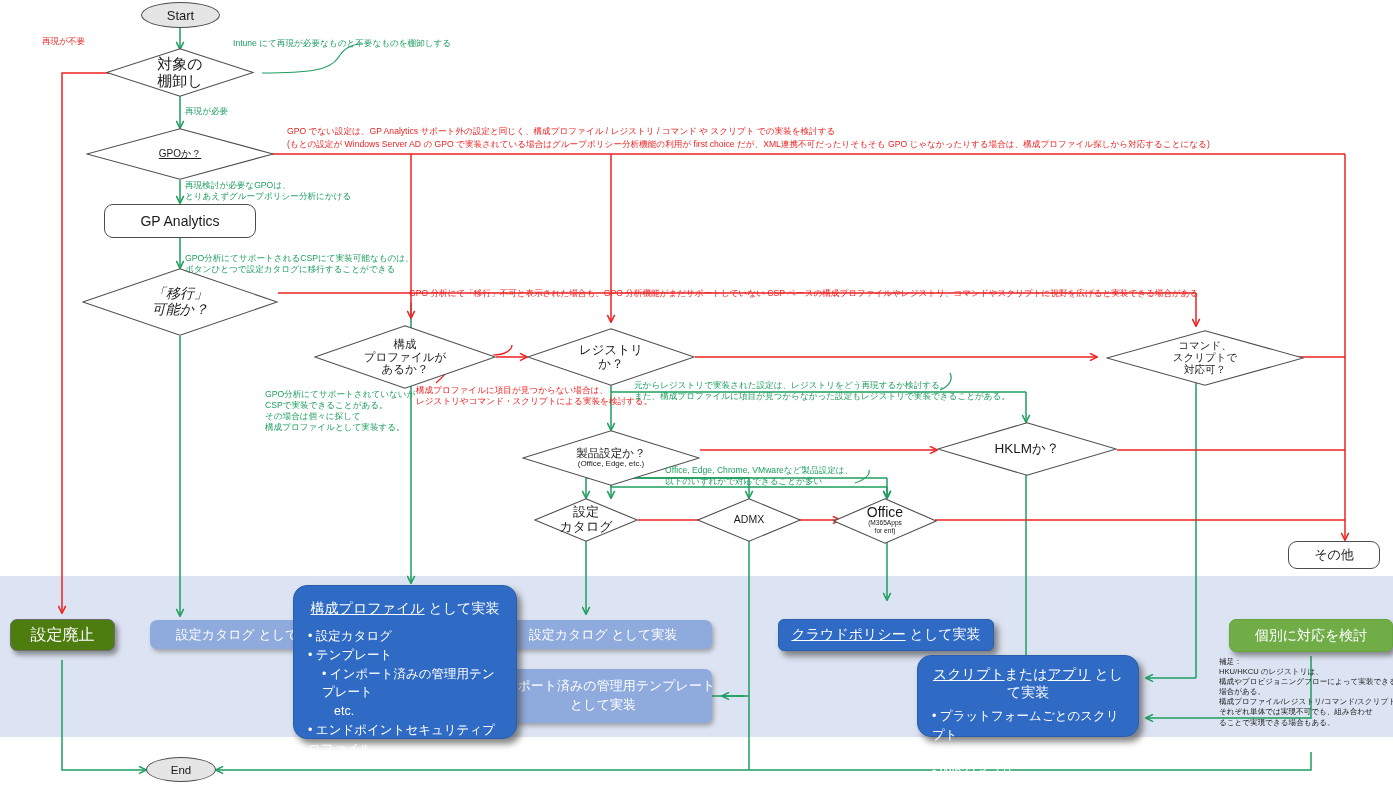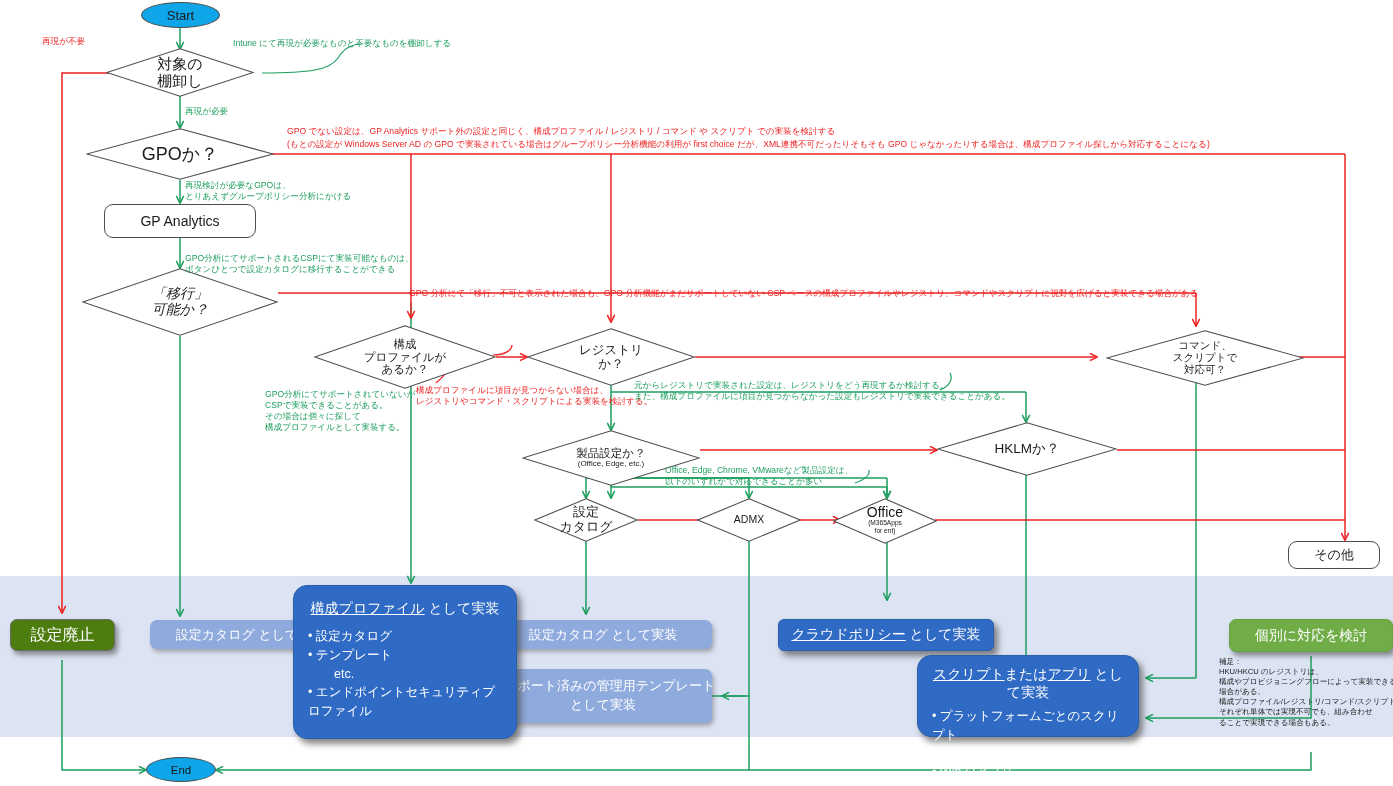--- a/index.html
+++ b/index.html
@@ -3,21 +3,21 @@
 <meta charset="utf-8">
 <style>
   html,body{margin:0;padding:0;background:#ffffff;}
   body{font-family:"Liberation Sans","DejaVu Sans",sans-serif;}
   #stage{position:relative;width:1393px;height:786px;overflow:hidden;background:#fff;}
   #wires{position:absolute;left:0;top:0;width:1393px;height:786px;}
   .band{position:absolute;left:0;width:1393px;background:#dce3f2;}
   .node{position:absolute;box-sizing:border-box;display:flex;align-items:center;justify-content:center;text-align:center;}
 
   
-  .term{border:1.2px solid #4d4d4d;border-radius:50%;background:#0ea5e9;color:#1a1a1a;font-size:13px;}
+  .term{border:1.2px solid #4d4d4d;border-radius:50%;background:#e5e5e5;color:#1a1a1a;font-size:13px;}
 
   
   .dia{background:transparent;}
   .dia .dshape{position:absolute;left:0;top:0;width:100%;height:100%;}
   .dia .dtext{position:relative;z-index:2;width:100%;line-height:1.12;color:#1a1a1a;}
 
   
   .proc{border:1.2px solid #4d4d4d;border-radius:9px;background:#fff;color:#1a1a1a;font-size:14px;}
 
   
@@ -204,21 +204,21 @@
       <polygon points="74,0.8 147.2,24.5 74,48.2 0.8,24.5" fill="#fff" stroke="#4d4d4d" stroke-width="1.1"></polygon>
     </svg>
     <div class="dtext" style="font-size:15px;white-space:pre;">対象の
 棚卸し</div>
   </div>
 
   <div class="node dia" style="left:86px;top:128px;width:188px;height:52px;">
     <svg class="dshape" viewBox="0 0 188 52" preserveAspectRatio="none">
       <polygon points="94,0.8 187.2,26 94,51.2 0.8,26" fill="#fff" stroke="#4d4d4d" stroke-width="1.1"></polygon>
     </svg>
-    <div class="dtext" style="font-size:18px;">GPOか？</div>
+    <div class="dtext" style="font-size:10px;text-decoration:underline;">GPOか？</div>
   </div>
 
   <div class="node proc" style="left:104px;top:204px;width:152px;height:34px;">
     <span>GP Analytics</span>
   </div>
 
   <div class="node dia" style="left:82px;top:268px;width:196px;height:68px;">
     <svg class="dshape" viewBox="0 0 196 68" preserveAspectRatio="none">
       <polygon points="98,0.8 195.2,34 98,67.2 0.8,34" fill="#fff" stroke="#4d4d4d" stroke-width="1.1"></polygon>
     </svg>
@@ -322,20 +322,21 @@
 
   <div class="node res-strong" style="left:293px;top:585px;width:224px;height:154px;padding:14px 14px 22px 14px;align-items:flex-start;">
     <div class="boxinner">
       <span class="rb-title">
         <span class="ul">構成プロファイル</span><span> として実装</span>
       </span>
       <ul>
         <li>設定カタログ</li>
         <li>テンプレート</li>
         <ul>
+          <li>インポート済みの管理用テンプレート</li>
           <li class="plain" style="padding-left:12px;">etc.</li>
         </ul>
         <li>エンドポイントセキュリティプロファイル</li>
       </ul>
     </div>
   </div>
 
   <div class="node res-strong" style="left:778px;top:619px;width:216px;height:32px;border-radius:6px;">
     <span style="font-size:14px;">
       <span class="ul">クラウドポリシー</span><span> として実装</span>

